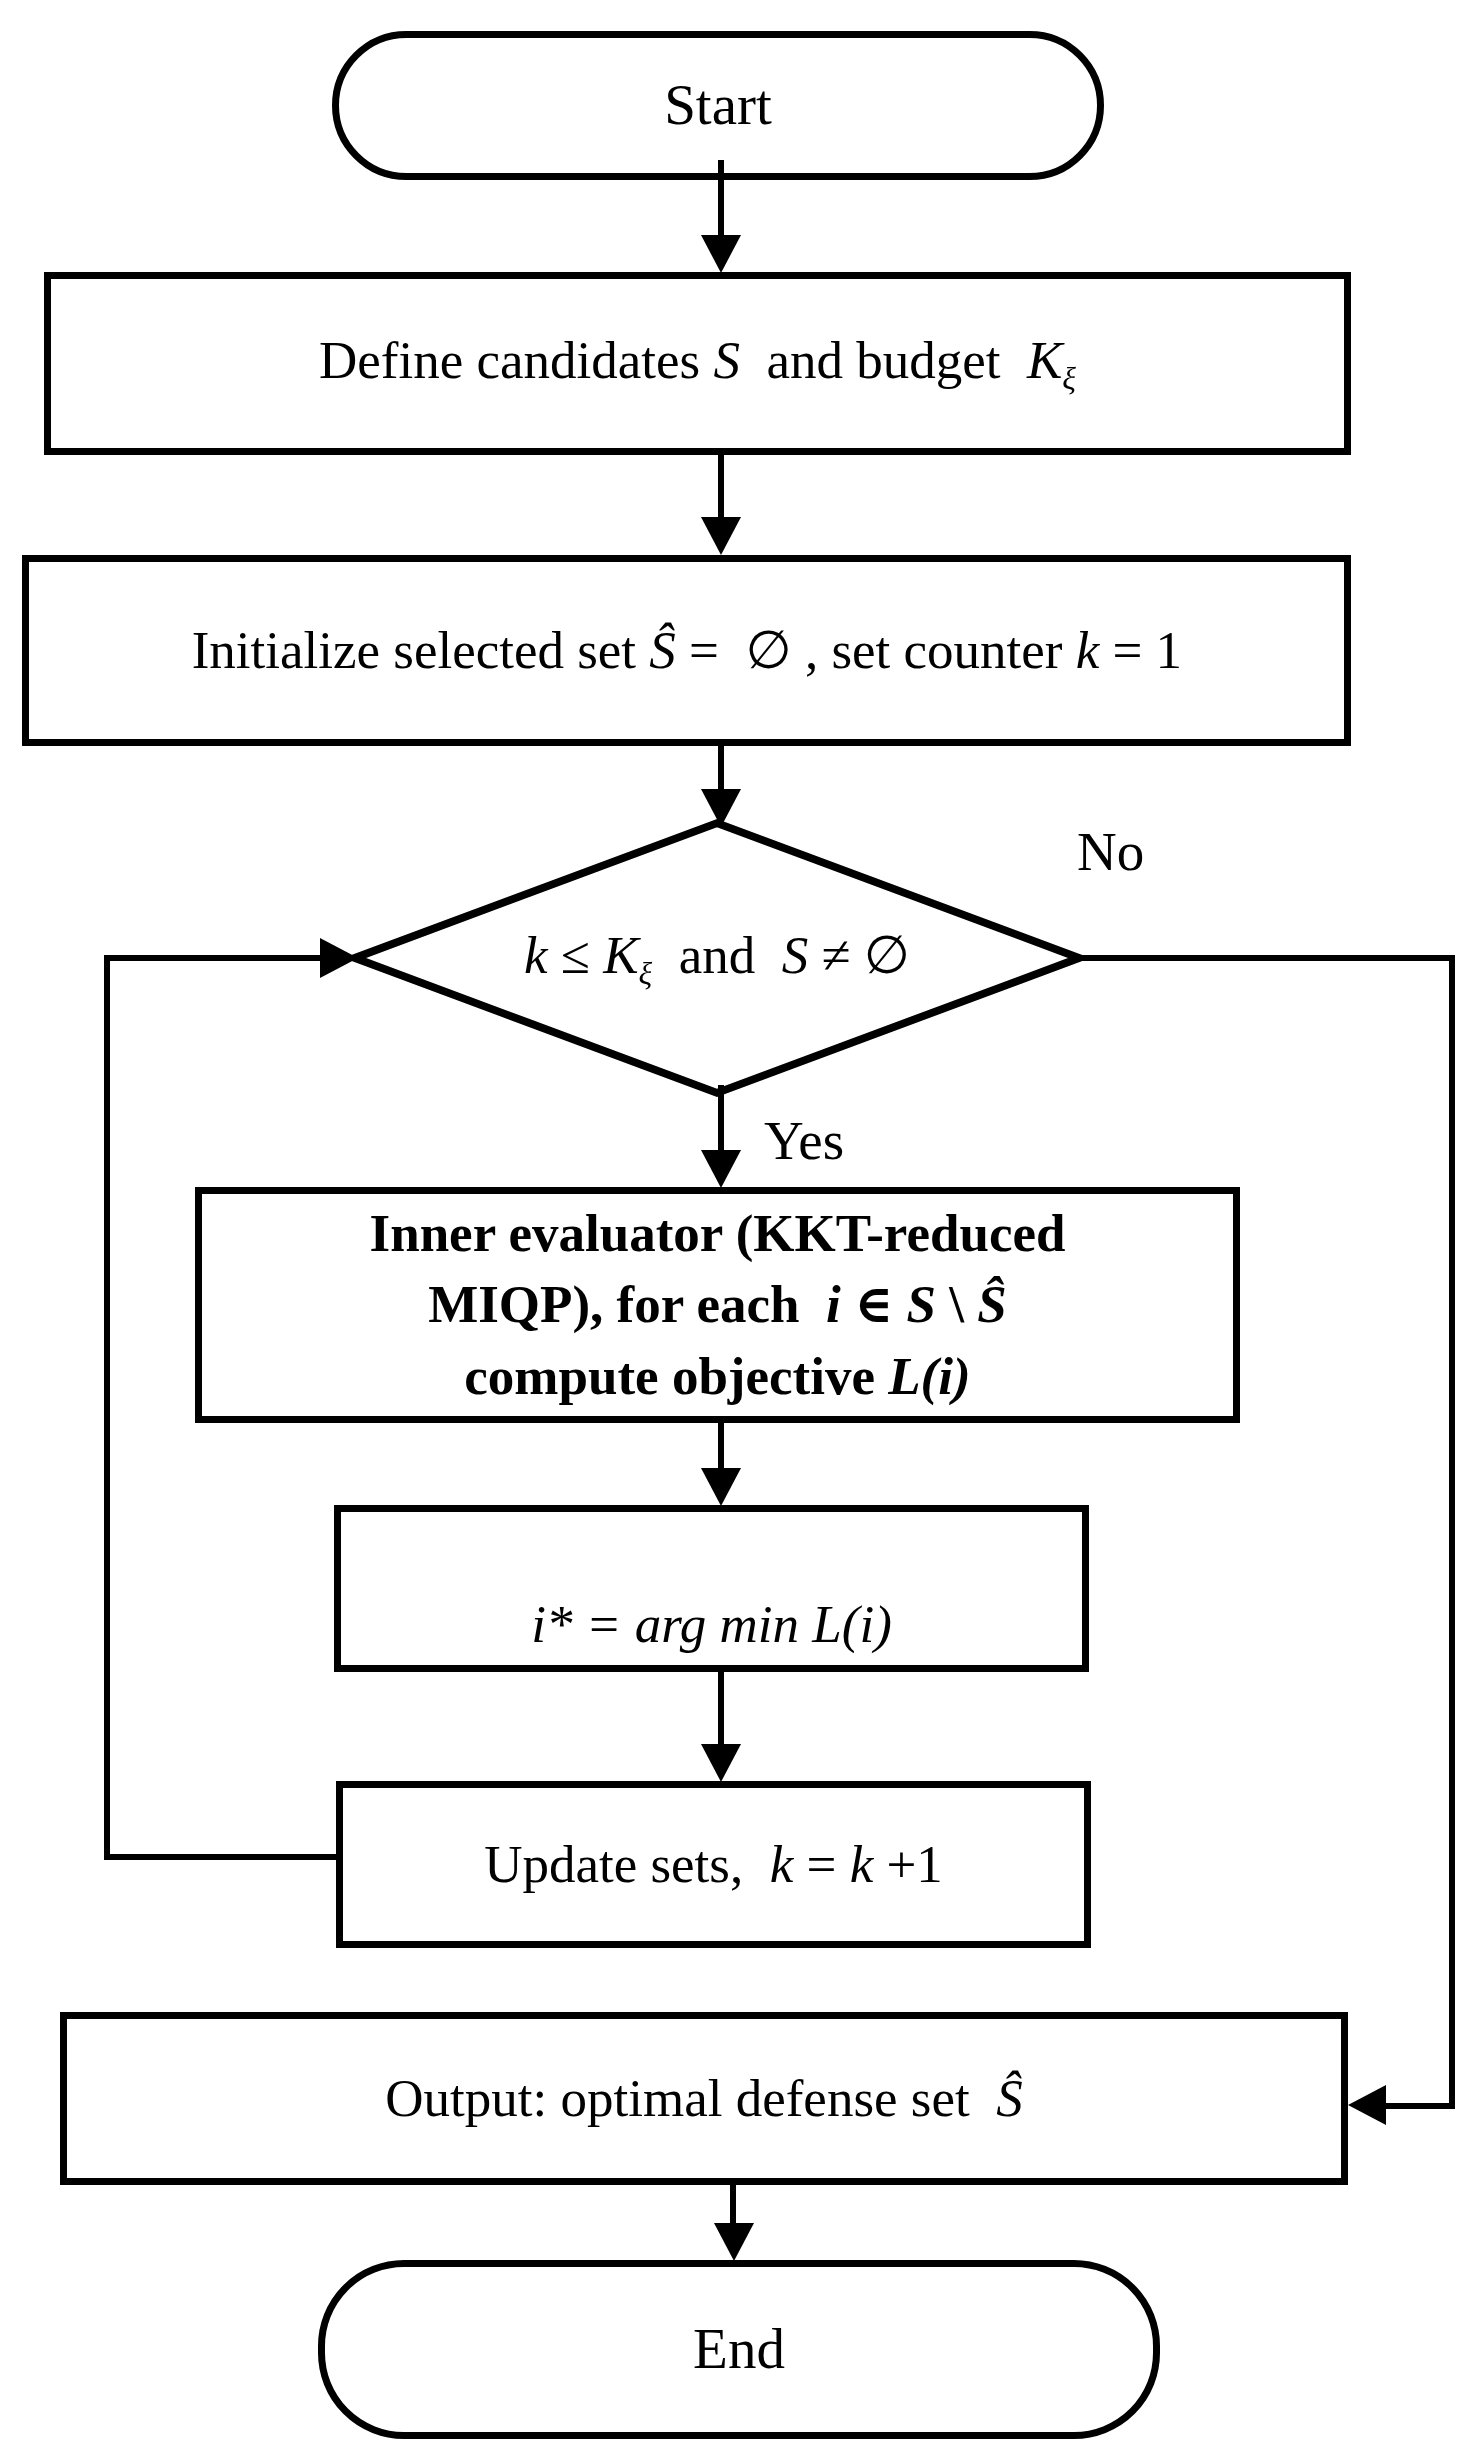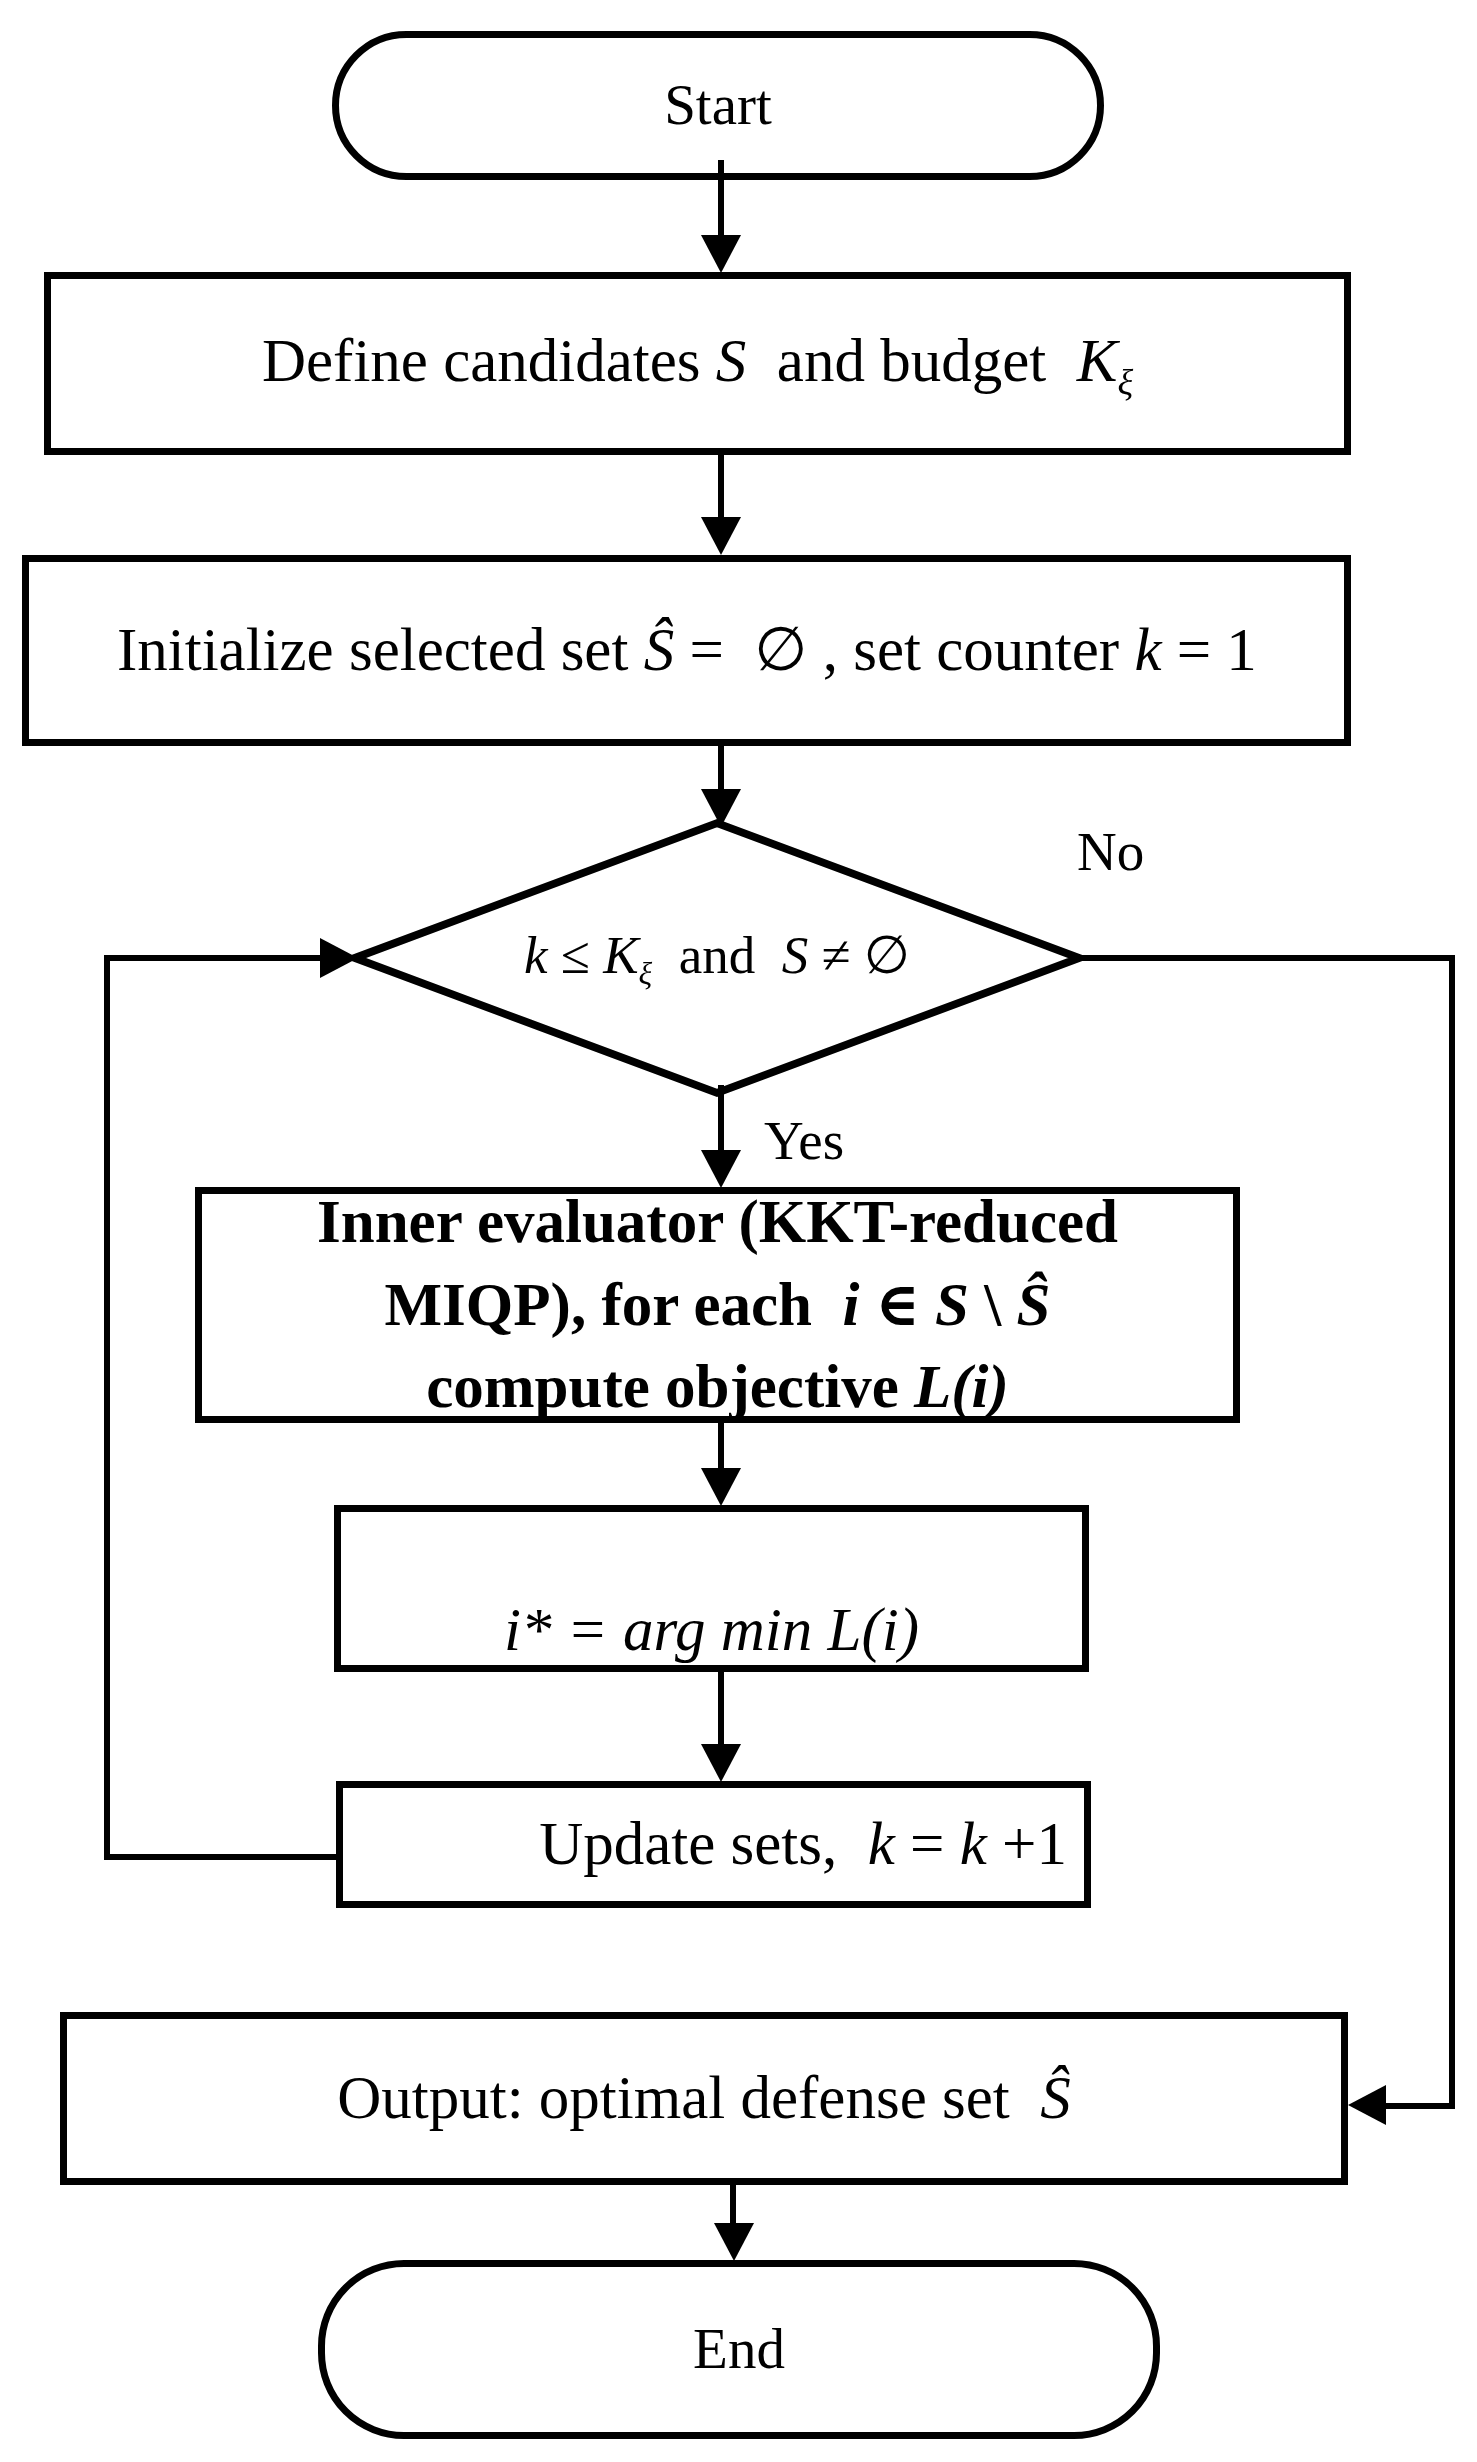--- a/index.html
+++ b/index.html
@@ -1,21 +1,21 @@
 <!DOCTYPE html>
 <html style="font-size:14px"><head>
 <meta charset="utf-8">
 <style>
   html,body{margin:0;padding:0;background:#ffffff;}
   body{width:1477px;height:2462px;position:relative;overflow:hidden;
        font-family:"Liberation Serif","DejaVu Serif",serif;color:#000;}
   .canvas{position:absolute;left:0;top:0;width:1477px;height:2462px;background:#fff;}
   .node{position:absolute;border:7.8px solid #000;background:#fff;box-sizing:border-box;
         display:flex;align-items:center;justify-content:center;text-align:center;
-        font-size:61px;line-height:1.35;}
+        font-size:53px;line-height:1.35;}
   .terminator{border-radius:78px;font-size:57px;}
   .label{padding:0 17px;}
   .it{font-style:italic;}
   .sub{font-size:0.6em;vertical-align:-0.35em;font-style:italic;}
   .v{position:absolute;width:6px;background:#000;}
   .h{position:absolute;height:6px;background:#000;}
   .ad{position:absolute;width:0;height:0;
       border-left:20px solid transparent;border-right:20px solid transparent;
       border-top:38px solid #000;}
   .ar{position:absolute;width:0;height:0;
@@ -89,21 +89,21 @@
   <div class="node" style="left:334px;top:1505px;width:755px;height:167px;">
     <div class="label">
       <br>
       <span class="it">i* = arg min L(i)</span>
     </div>
   </div>
 
   <div class="v" style="left:718px;top:1668px;height:78px;"></div>
   <div class="ad" style="left:701px;top:1744px;"></div>
 
-  <div class="node" style="left:336px;top:1781px;width:755px;height:127px;justify-content:flex-end;">
+  <div class="node" style="left:336px;top:1781px;width:755px;height:167px;">
     <div class="label">
       <span>Update sets, &nbsp;</span><span class="it">k</span><span> = </span><span class="it">k</span><span> +1</span>
     </div>
   </div>
 
   <div class="h" style="left:104px;top:1854px;width:233px;"></div>
   <div class="v" style="left:104px;top:955px;height:905px;"></div>
   <div class="h" style="left:104px;top:955px;width:220px;"></div>
   <div class="ar" style="left:320px;top:938px;"></div>
 

